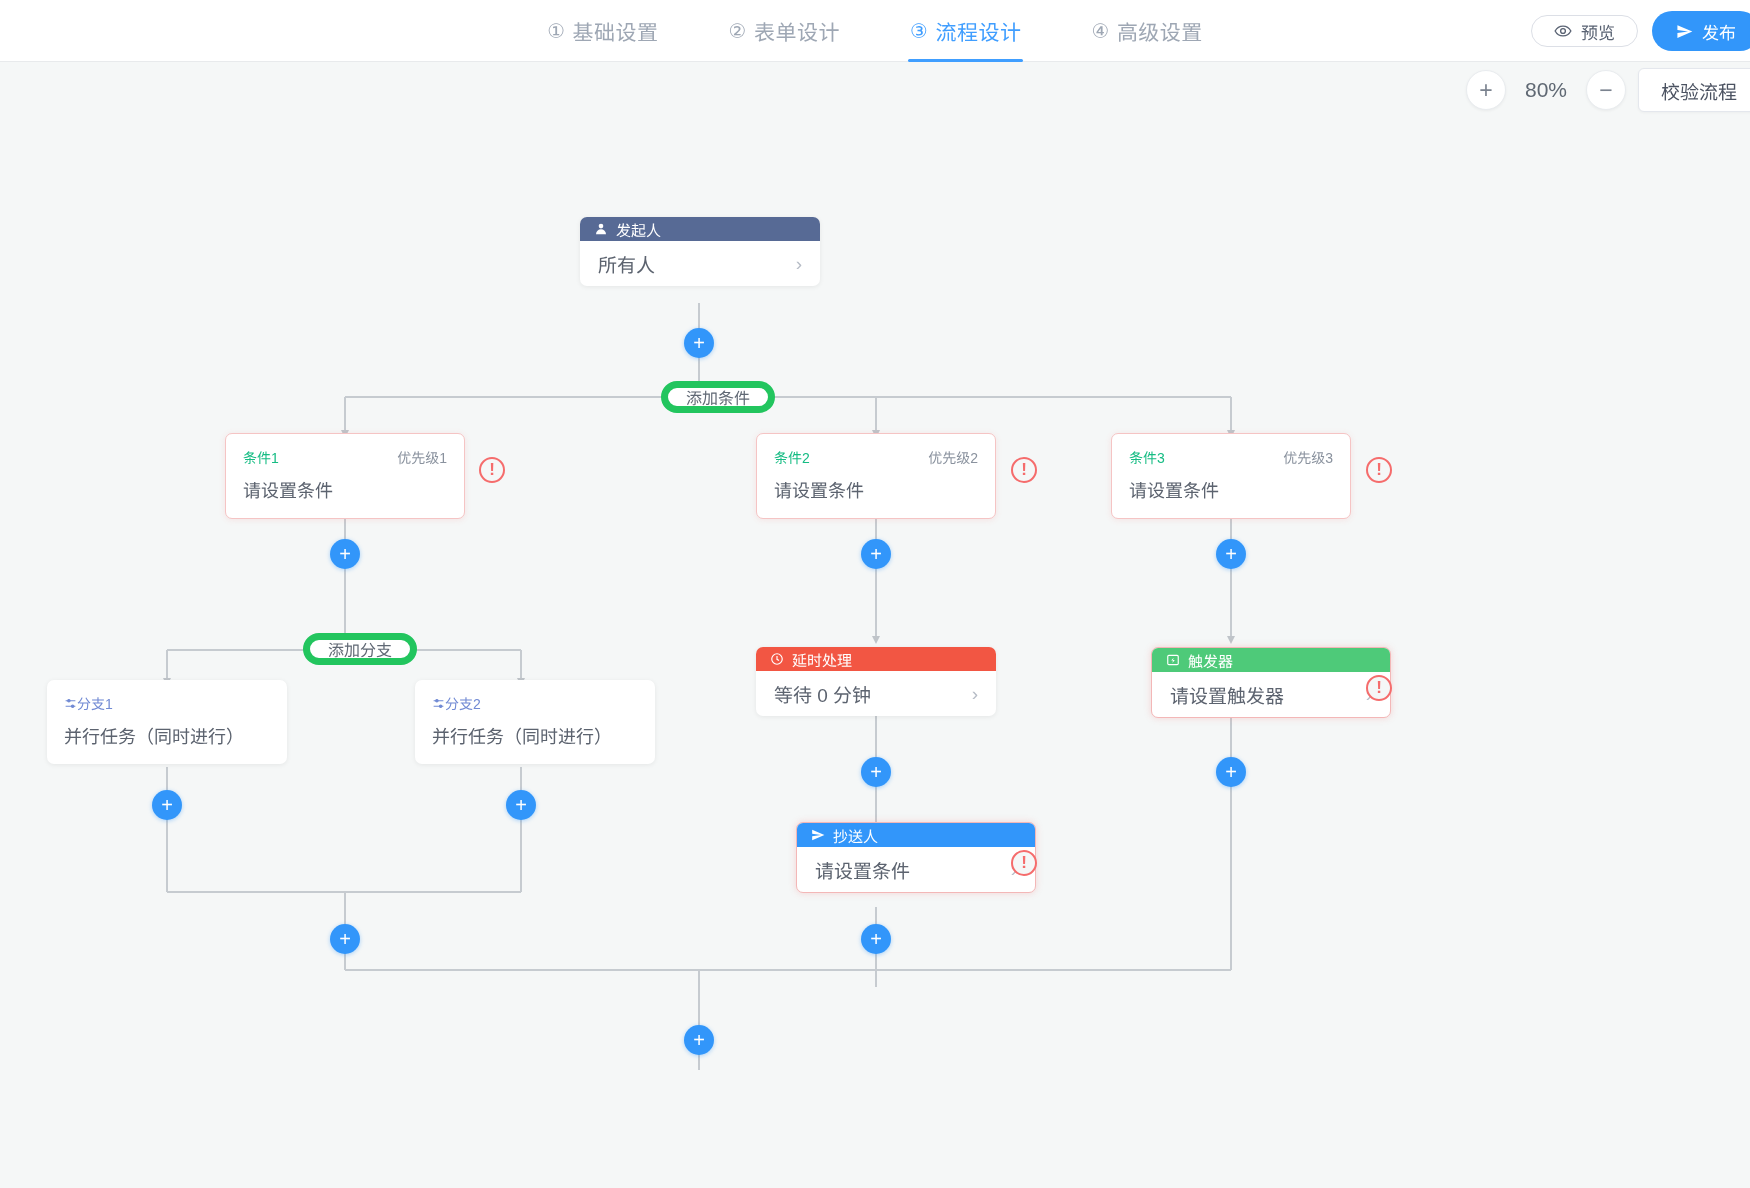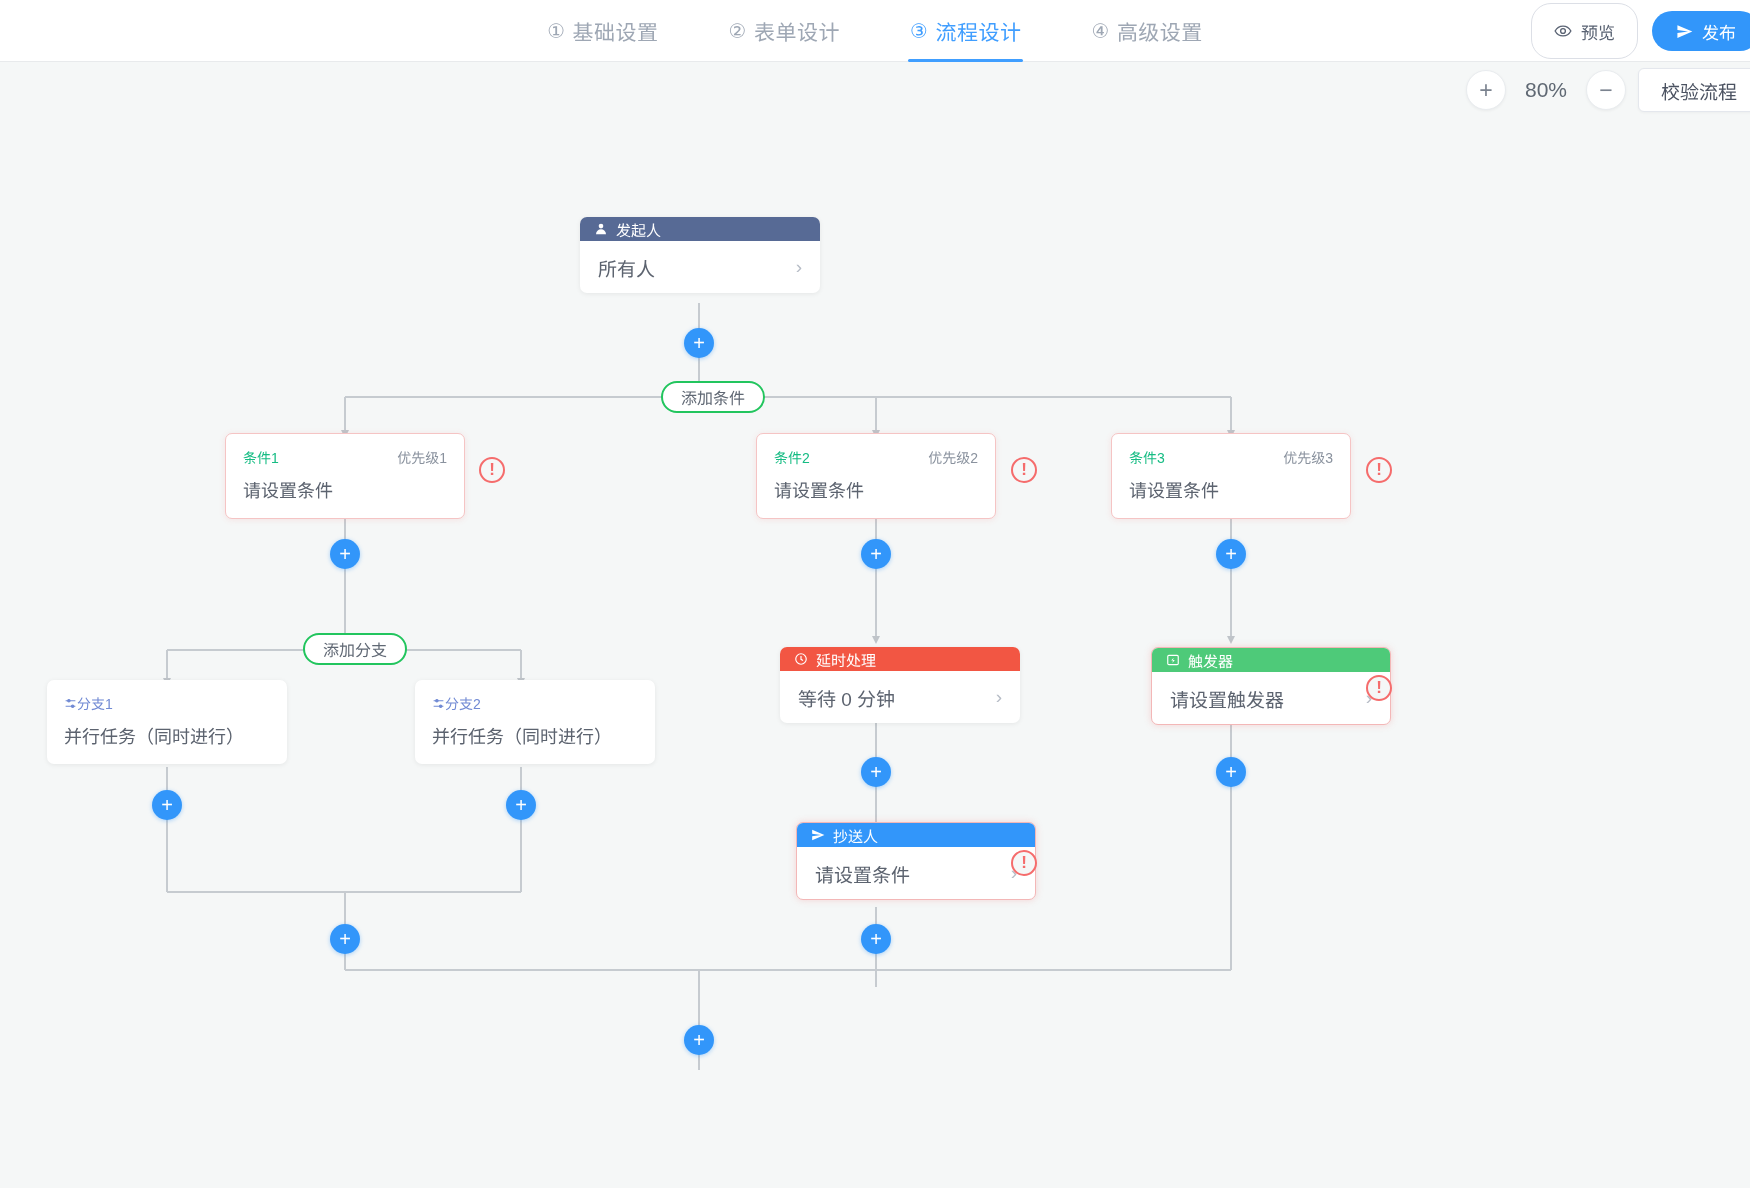--- a/index.html
+++ b/index.html
@@ -38,21 +38,21 @@
   .step.active { color: #409eff; }
   .step.active .underline {
     position: absolute; left: 0; right: 0; bottom: 0;
     height: 3px; background: #409eff; border-radius: 2px;
   }
   .top-actions {
     position: absolute; right: -10px; top: 0; height: 62px;
     display: flex; align-items: center; gap: 14px;
   }
   .btn-ghost {
-    height: 56px; padding: 0 22px; border-radius: 20px;
+    height: 32px; padding: 0 22px; border-radius: 20px;
     border: 1px solid #dcdfe6; background: #fff; color: #5a6373;
     font-size: 17px; display: flex; align-items: center; gap: 9px;
     cursor: pointer;
     font-family: Liberation Serif, serif;
   }
   .btn-primary {
     height: 40px; padding: 0 24px; border-radius: 20px;
     border: none; background: #3296fa; color: #fff;
     font-size: 17px; display: flex; align-items: center; gap: 9px;
     cursor: pointer; white-space: nowrap;
@@ -101,21 +101,21 @@
     box-shadow: 0 1px 5px rgba(0,0,0,.07);
     overflow: hidden;
     cursor: pointer;
   }
   .node-head {
     height: 24px; display: flex; align-items: center; gap: 8px;
     padding: 0 14px; color: #fff; font-size: 15px;
   }
   .node-body {
     display: flex; align-items: center; justify-content: space-between;
-    padding: 0 18px; height: 52px;
+    padding: 0 18px; height: 45px;
     font-size: 19px; color: #5c636f;
   }
   .node-body .chev { color: #b6bcc6; font-size: 19px; }
 
   
   .node-start { width: 240px; }
   .node-start .node-head { background: #576a95; }
 
   
   .node-cond {
@@ -153,21 +153,21 @@
   .plus {
     position: absolute; width: 30px; height: 30px; border-radius: 50%;
     background: #3296fa; color: #fff; display: flex;
     align-items: center; justify-content: center;
     font-size: 20px; line-height: 1; cursor: pointer; z-index: 12;
     box-shadow: 0 1px 4px rgba(50,150,250,.4);
   }
   
   .pill {
     position: absolute; height: 32px; padding: 0 18px;
-    border-radius: 16px; background: #fff; border: 2px solid #22c55e;
+    border-radius: 16px; background: #fff; border: 7px solid #22c55e;
     display: flex; align-items: center; justify-content: center;
     font-size: 16px; color: #606874; cursor: pointer; z-index: 12;
     white-space: nowrap;
   }
   
   .errbadge {
     position: absolute; width: 26px; height: 26px; border-radius: 50%;
     border: 2px solid #f56c6c; color: #f56c6c;
     display: flex; align-items: center; justify-content: center;
     font-size: 17px; font-weight: bold; background: #f5f7f7;
@@ -351,21 +351,21 @@
         </svg>
       </span>
       <span>分支2</span>
     </div>
     <div class="br-body">并行任务（同时进行）</div>
   </div>
 
   <div class="plus" style="left:152px; top:728px;">+</div>
   <div class="plus" style="left:506px; top:728px;">+</div>
 
-  <div class="node" style="left:756px; top:585px; width:240px;margin-left:24px;">
+  <div class="node" style="left:756px; top:585px; width:240px;">
     <div class="node-head head-delay">
       <span class="ico">
         <svg width="14" height="14" viewBox="0 0 24 24" fill="none" stroke="#ffffff" stroke-width="2">
           <circle cx="12" cy="12" r="9"></circle>
             <path d="M12 7v5.5l3.5 2"></path>
         </svg>
       </span>
       <span>延时处理</span>
     </div>
     <div class="node-body">

